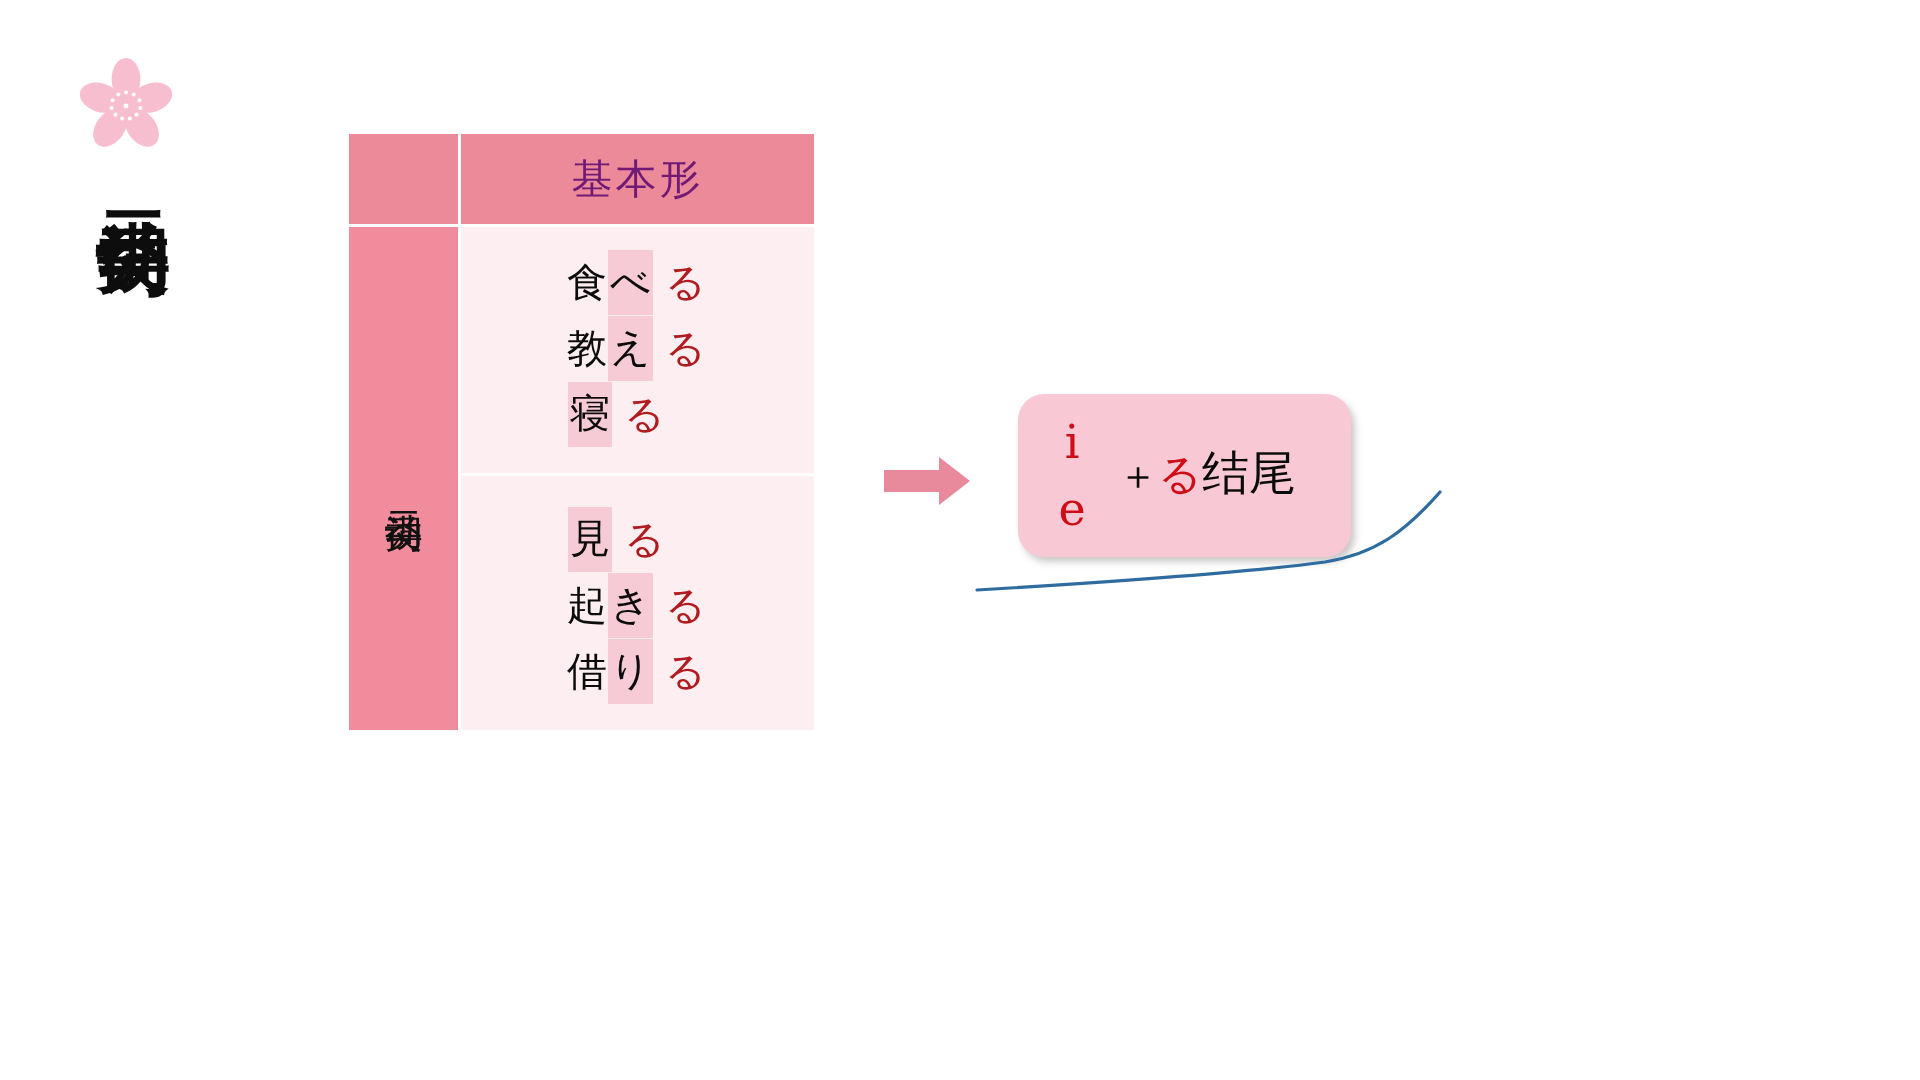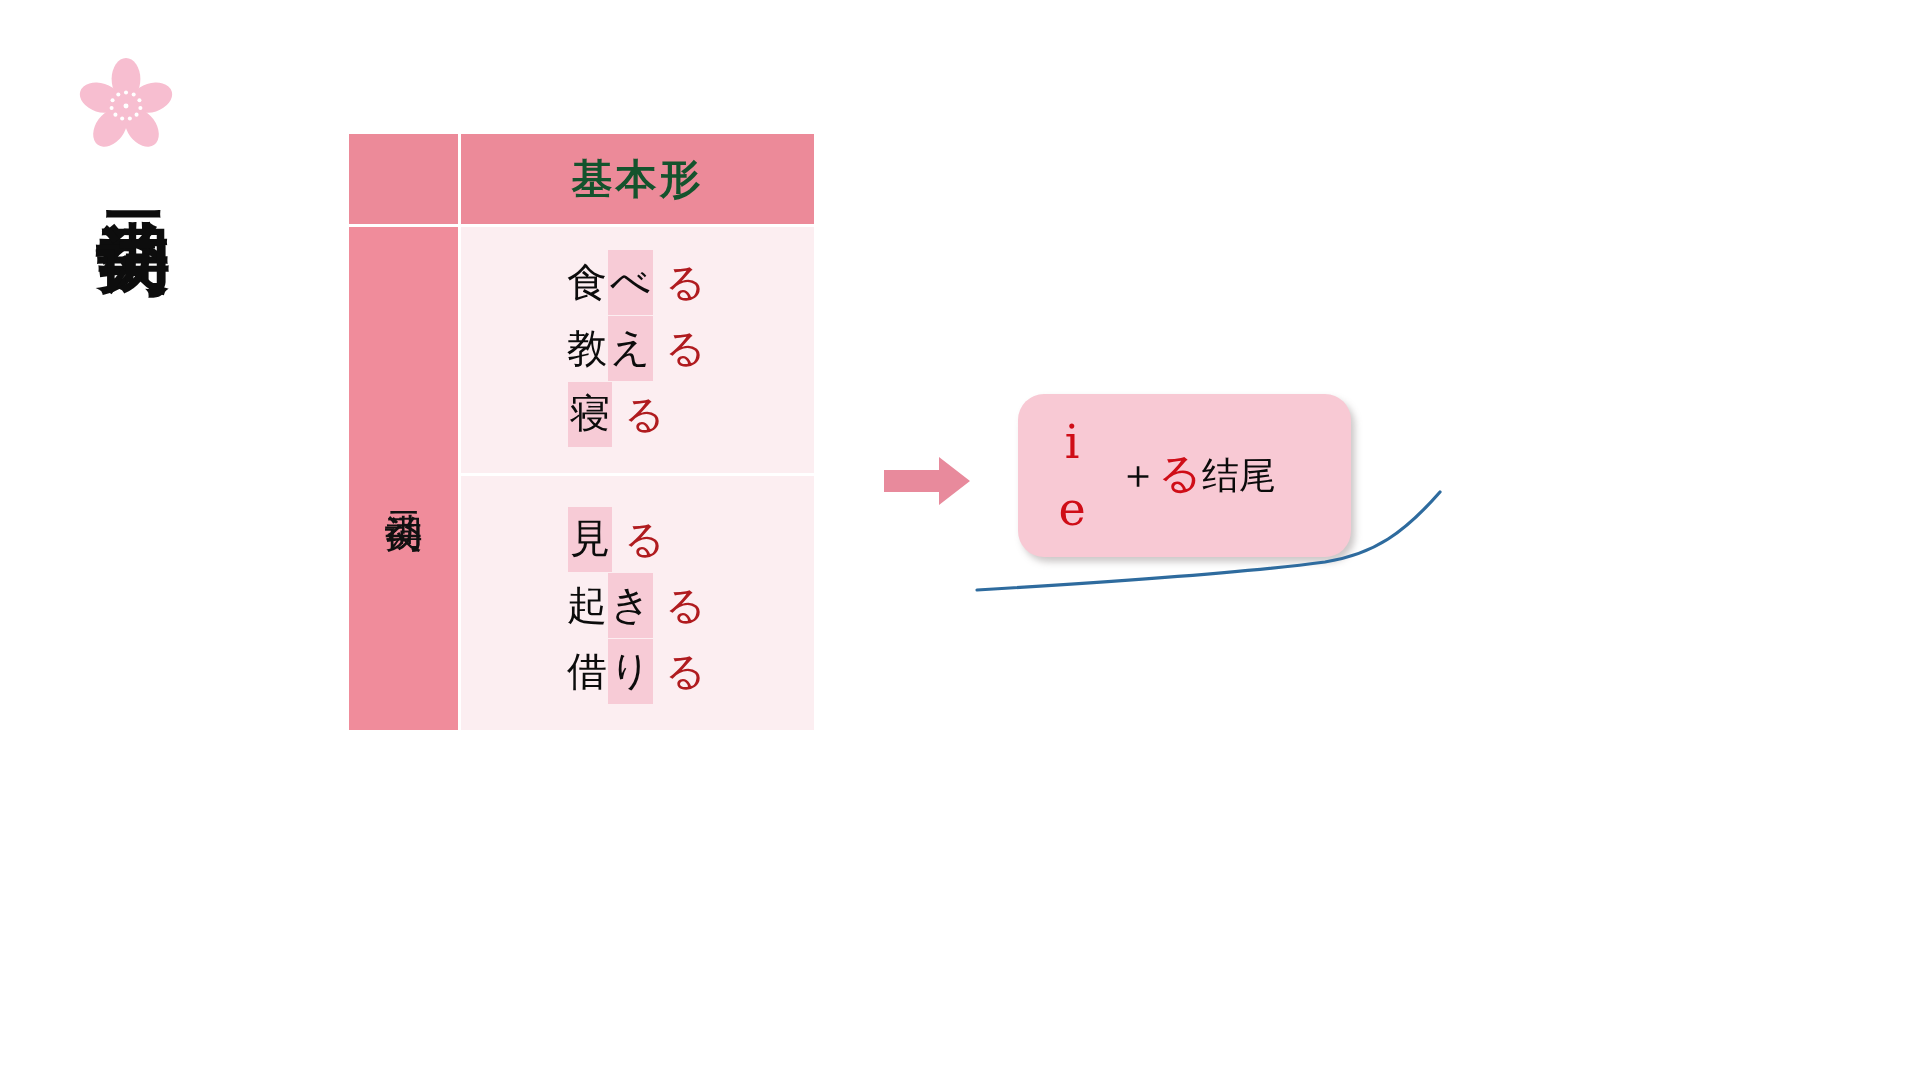--- a/index.html
+++ b/index.html
@@ -55,22 +55,22 @@
     background: #ec8a99;
     border-right: 3px solid #ffffff;
   }
   .tbl-header-label {
     height: 88px;
     background: #ec8a99;
     text-align: center;
     vertical-align: middle;
     font-family: "DejaVu Serif", "Liberation Serif", serif;
     font-size: 41px;
-    font-weight: 700;
-    color: #14532d;
+    font-weight: 400;
+    color: #701a75;
     letter-spacing: 3px;
   }
   .tbl-side-label {
     width: 107px;
     background: #f08c9b;
     border-right: 3px solid #ffffff;
     border-top: 3px solid #ffffff;
     vertical-align: middle;
     text-align: center;
     padding: 0;
@@ -170,21 +170,21 @@
     font-size: 40px;
   }
   .rule-ru {
     font-family: "DejaVu Serif", "Liberation Serif", serif;
     color: #cf0d17;
     font-size: 43px;
   }
   .rule-tail {
     font-family: "DejaVu Serif", "Liberation Serif", serif;
     color: #0b0b0b;
-    font-size: 37px;
+    font-size: 47px;
   }
 
   
   #annotation-curve {
     position: absolute;
     left: 975px;
     top: 490px;
     width: 500px;
     height: 110px;
     pointer-events: none;

